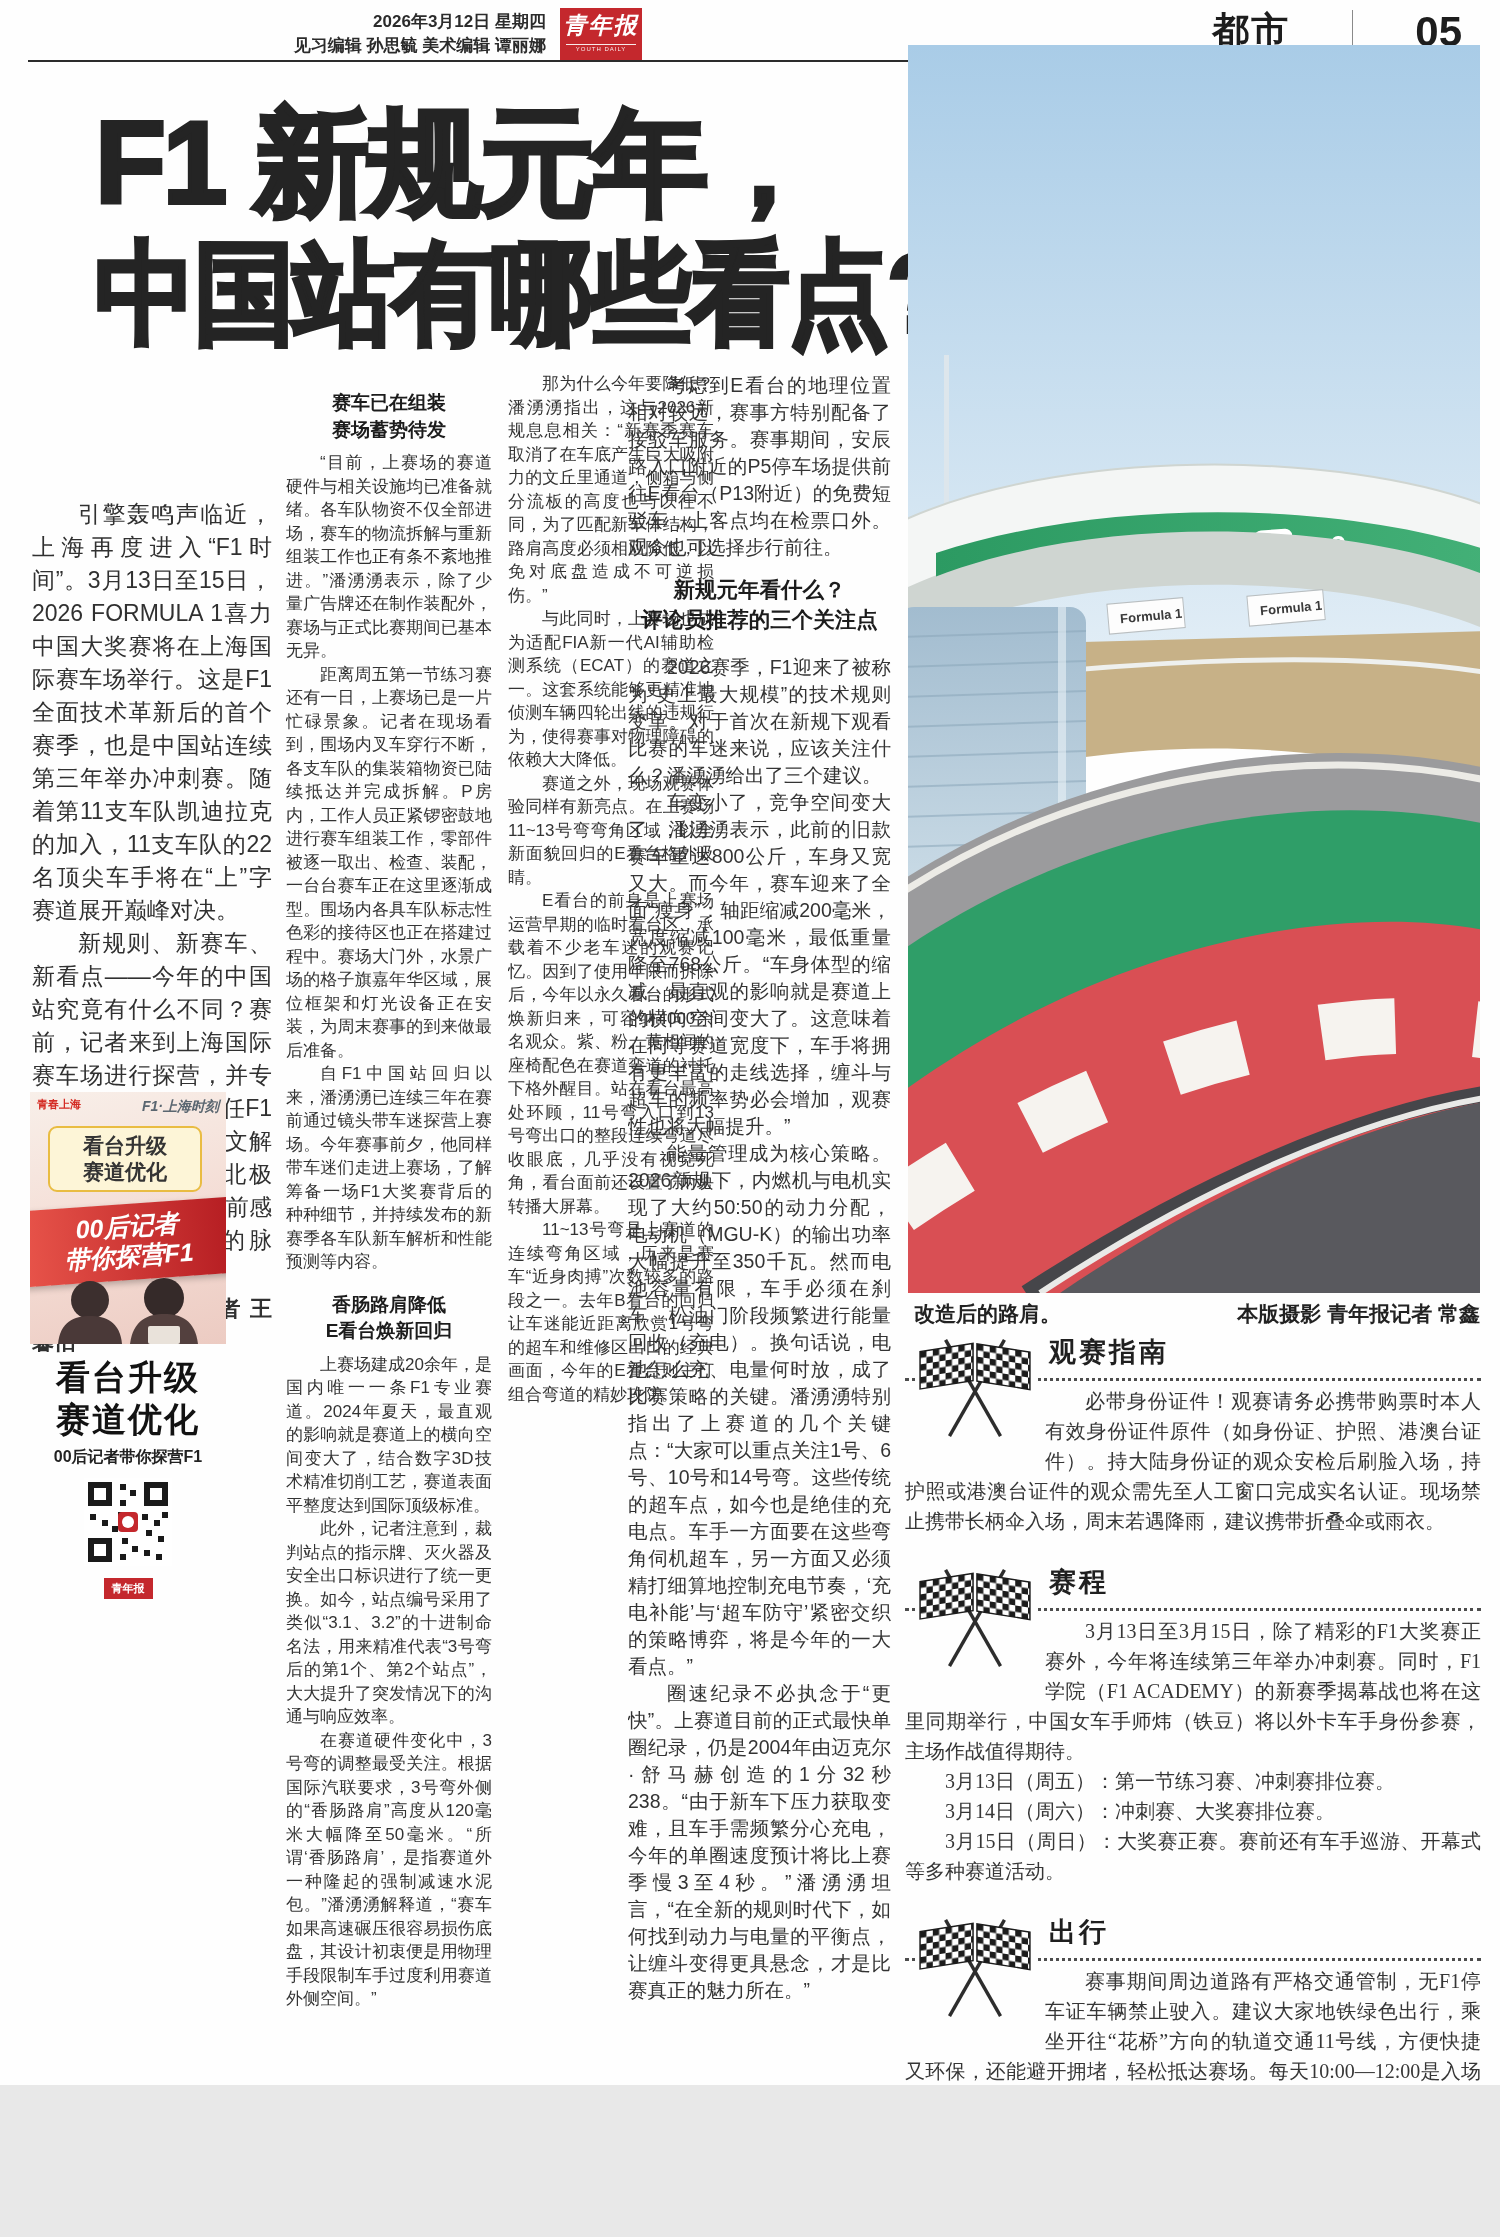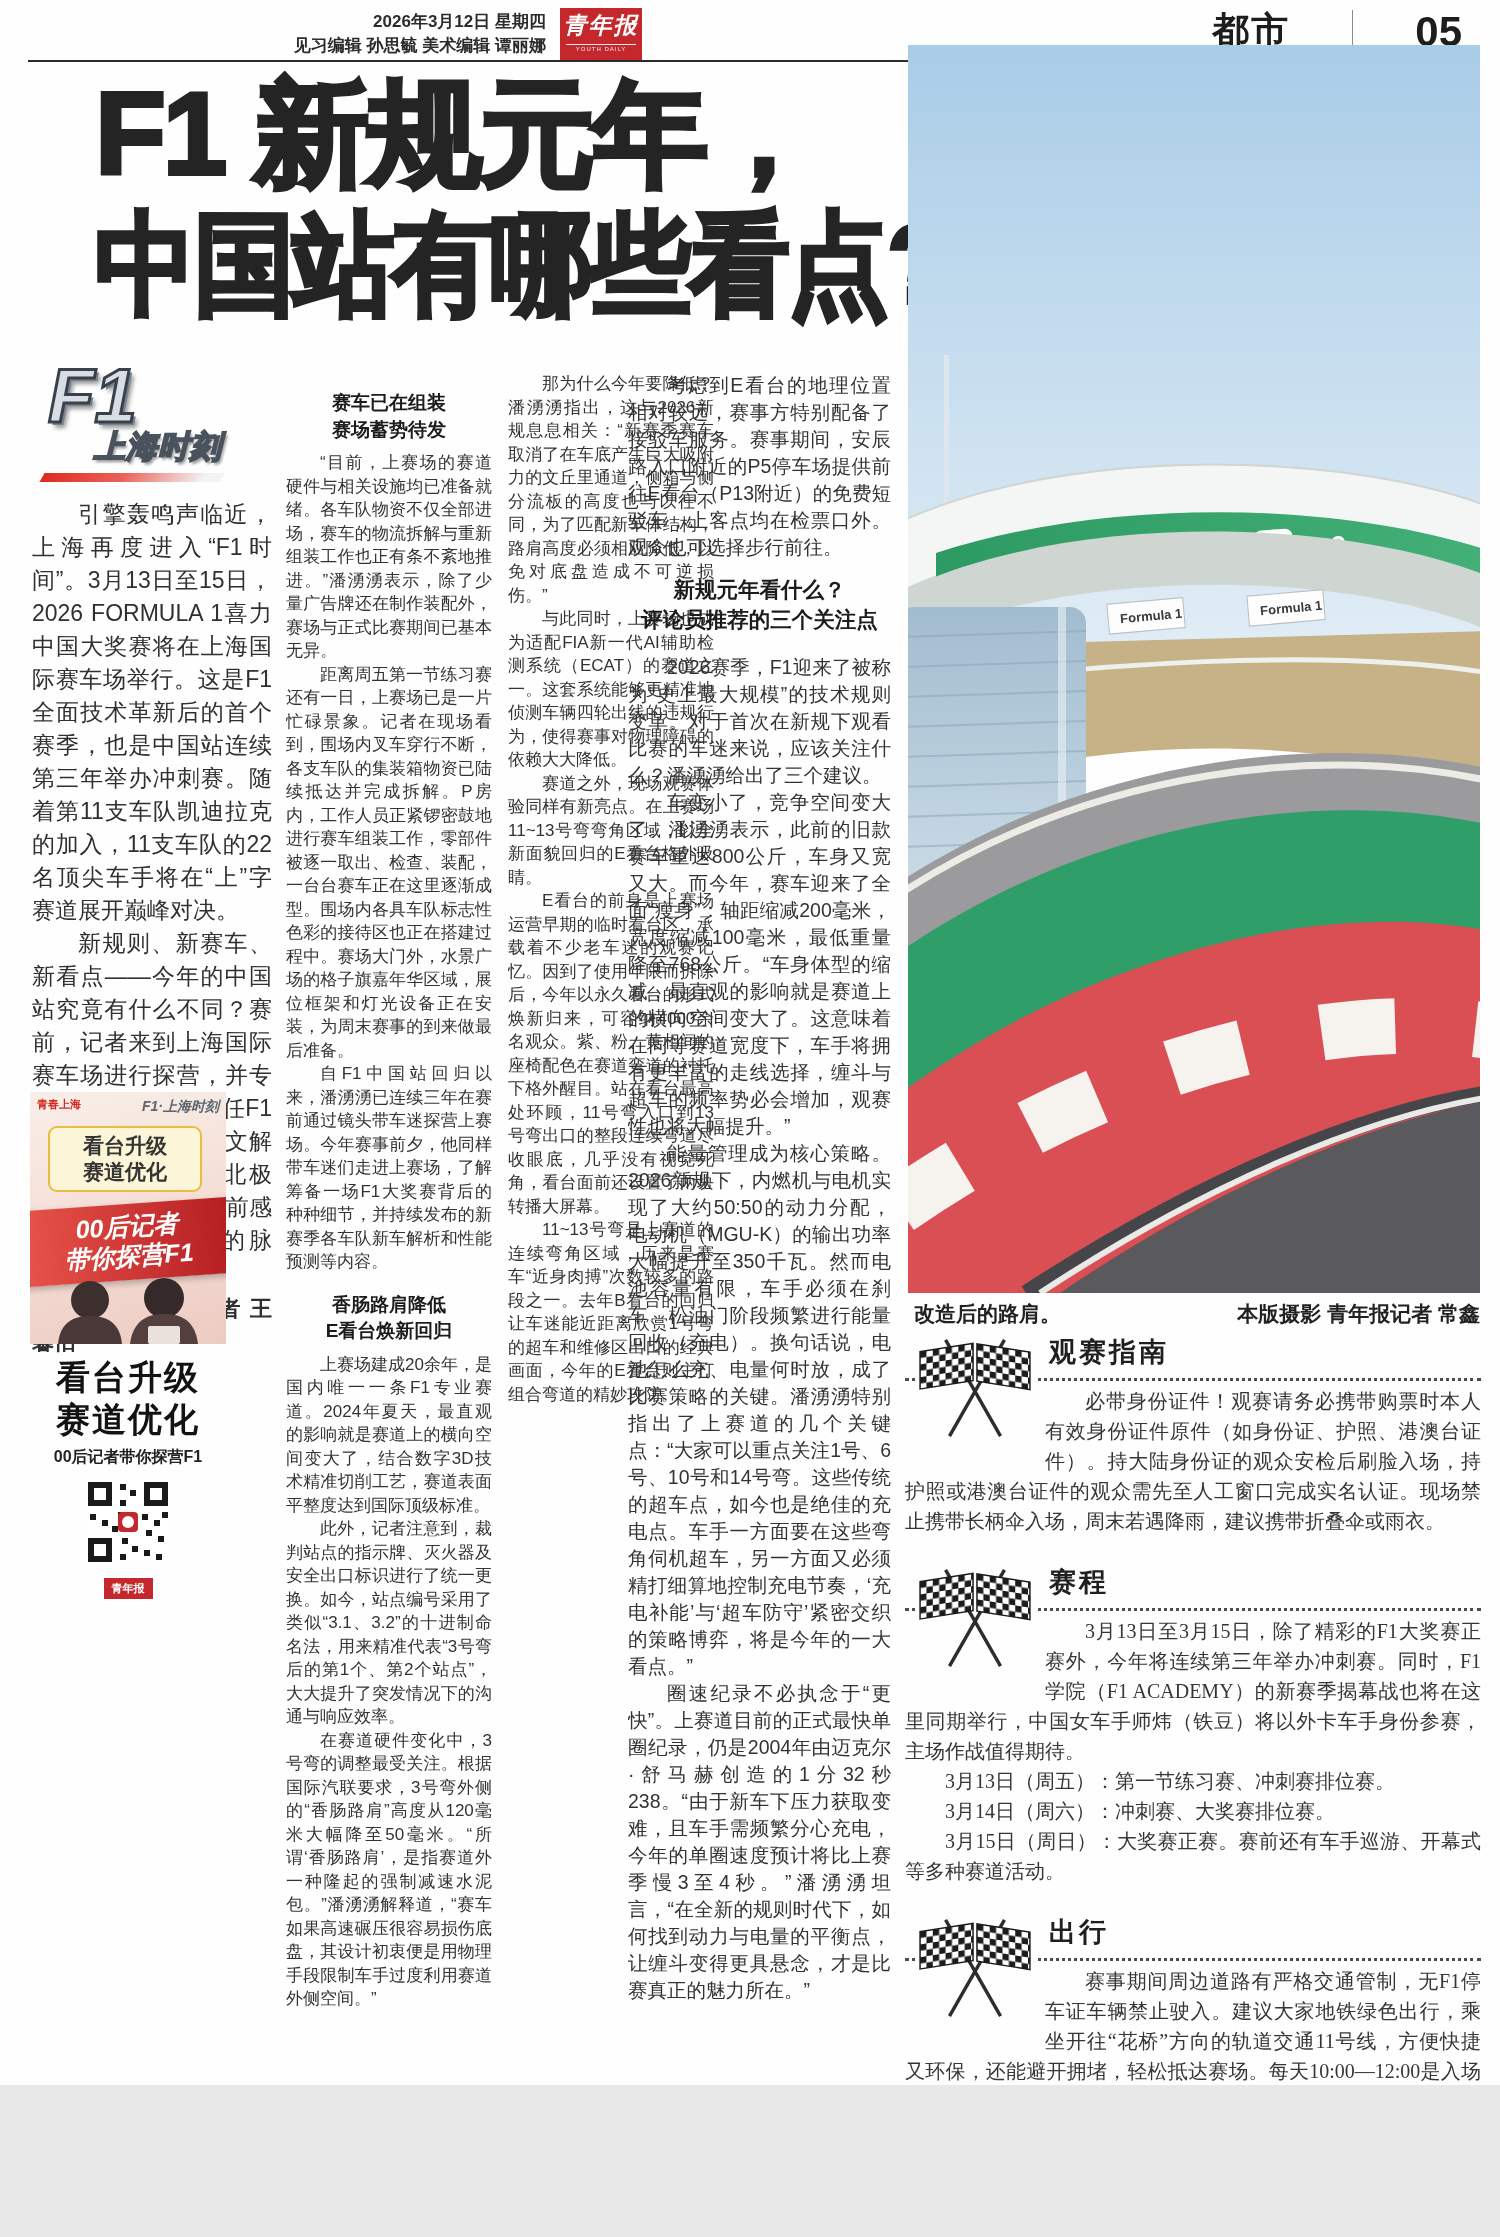--- a/index.html
+++ b/index.html
@@ -15,21 +15,21 @@
   .masthead .mh2{font-size:6px;line-height:8px;letter-spacing:1px;border-top:1px solid #fff;
                  margin:0 6px;opacity:.9;}
   .hdr-right{position:absolute;top:6px;right:38px;display:flex;align-items:flex-end;gap:48px;}
   .hdr-right .sec{font-size:37px;font-weight:700;color:#1d1d1d;letter-spacing:2px;}
   .hdr-right .vdiv{width:1px;height:44px;background:#8a8a8a;margin:0 14px 2px 14px;}
   .hdr-right .pg{font-size:42px;font-weight:700;color:#1d1d1d;}
   .hdr-rule{position:absolute;top:60px;left:28px;width:1452px;height:2px;background:#2c2c2c;}
   .hdr-blue{position:absolute;top:63px;left:908px;width:572px;height:7px;background:#4a7ba0;}
   
   .headline{position:absolute;left:95px;top:74px;width:790px;color:#242424;font-weight:900;}
-  .headline .h1{font-size:116px;line-height:120px;letter-spacing:-3px;-webkit-text-stroke:4px #242424;}
+  .headline .h1{font-size:116px;line-height:120px;letter-spacing:-3px;margin-top:29px;-webkit-text-stroke:4px #242424;}
   .headline .h2{font-size:112px;line-height:118px;margin-top:12px;letter-spacing:-2px;
                 transform:scaleX(.9);transform-origin:left;-webkit-text-stroke:4px #242424;white-space:nowrap;}
   
   .badge{position:absolute;left:34px;top:362px;width:190px;height:128px;}
   .badge .f1{position:absolute;left:14px;top:-10px;font-size:76px;font-weight:900;font-style:italic;
              color:#d9dee4;-webkit-text-stroke:3px #39414d;
              text-shadow:3px 3px 0 #79838f,5px 6px 4px rgba(0,0,0,.4);}
   .badge .sh{position:absolute;right:2px;top:64px;font-size:31px;font-weight:900;font-style:italic;
              color:#eceff2;-webkit-text-stroke:2px #4a525e;text-shadow:2px 3px 3px rgba(0,0,0,.45);
              letter-spacing:1px;white-space:nowrap;}
@@ -130,25 +130,20 @@
     <div class="pg">05</div>
   </div>
   <div class="hdr-rule"></div>
   <div class="hdr-blue"></div>
 
   <div class="headline">
     <div class="h1">F1 新规元年，</div>
     <div class="h2">中国站有哪些看点?</div>
   </div>
 
-  <div class="badge">
-    <div class="f1">F1</div>
-    <div class="sh">上海时刻</div>
-    <div class="bar"></div>
-  </div>
 
   <div class="colA">
     <p>引擎轰鸣声临近，上海再度进入“F1时间”。3月13日至15日，2026 FORMULA 1喜力中国大奖赛将在上海国际赛车场举行。这是F1全面技术革新后的首个赛季，也是中国站连续第三年举办冲刺赛。随着第11支车队凯迪拉克的加入，11支车队的22名顶尖车手将在“上”字赛道展开巅峰对决。</p>
     <p>新规则、新赛车、新看点——今年的中国站究竟有什么不同？赛前，记者来到上海国际赛车场进行探营，并专访了自2009年起担任F1中国大奖赛现场中文解说的资深评论员“北极虾”潘湧湧，带你提前感受这场速度盛宴的脉动。</p>
     <p class="byline">青年报见习记者 王馨怡</p>
   </div>
 
   <div class="bodycol colB">
     <div class="colhead">
       <span>赛车已在组装</span><br>

